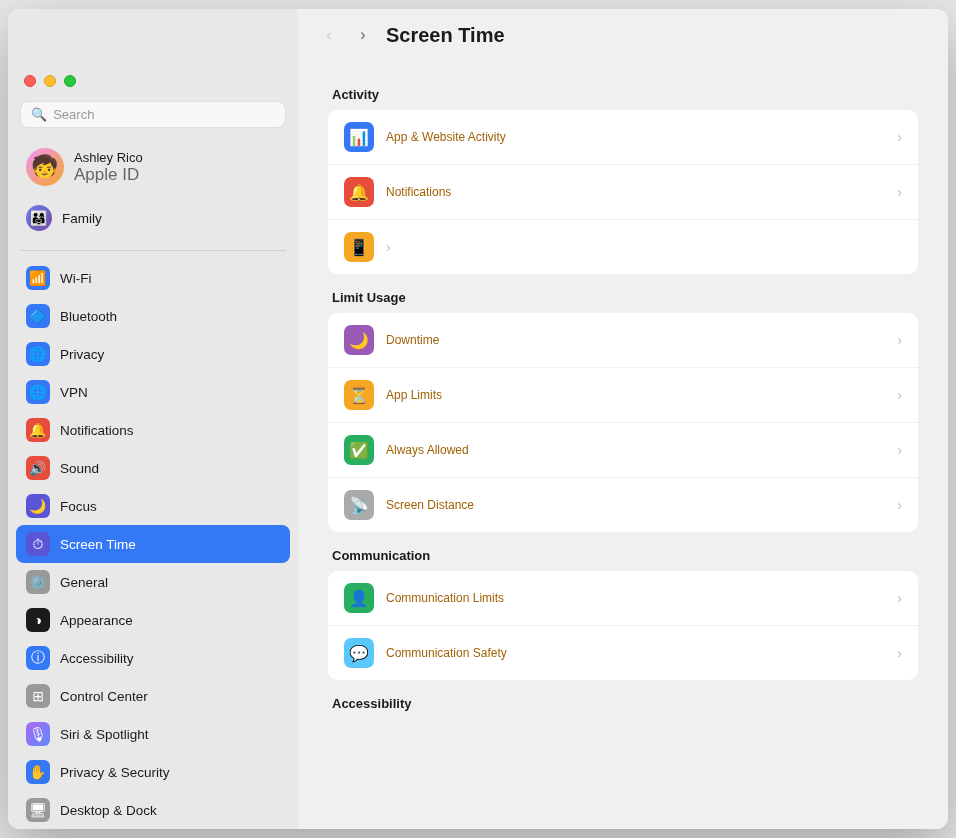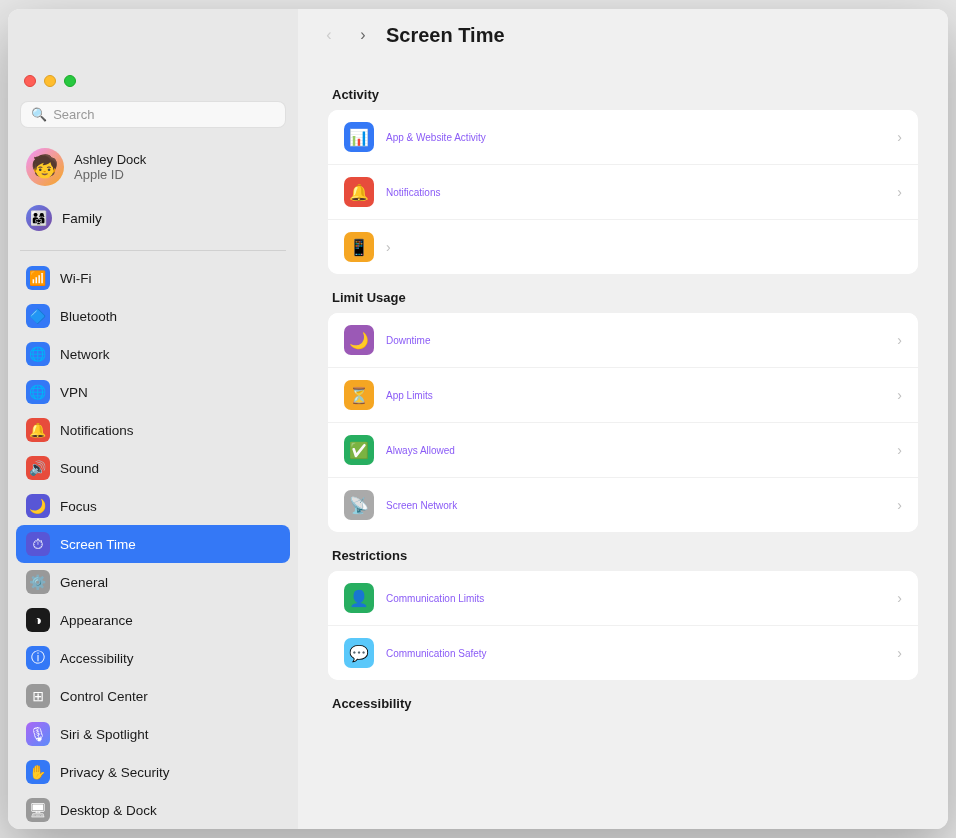--- a/index.html
+++ b/index.html
@@ -140,21 +140,21 @@
       background: linear-gradient(135deg, #f093fb, #f5a623);
       display: flex;
       align-items: center;
       justify-content: center;
       font-size: 20px;
       overflow: hidden;
     }
 
     .user-info { display: flex; flex-direction: column; }
     .user-name { font-size: 13px; font-weight: 500; color: #1a1a1a; }
-    .user-subtitle { font-size: 13px; color: #666; }
+    .user-subtitle { font-size: 17px; color: #666; }
 
     .family-item {
       display: flex;
       align-items: center;
       padding: 7px 10px;
       border-radius: 8px;
       cursor: pointer;
       gap: 10px;
       font-size: 13.5px;
       color: #1a1a1a;
@@ -264,22 +264,22 @@
     .ri-blue { background: #3478f6; }
     .ri-red { background: #e74c3c; }
     .ri-orange { background: #f5a623; }
     .ri-purple { background: #9b59b6; }
     .ri-green { background: #27ae60; }
     .ri-gray { background: #aaa; }
     .ri-lightblue { background: #5ac8fa; }
 
     .row-label {
       flex: 1;
-      font-size: 10px;
-      color: #8b5cf6;
+      font-size: 12px;
+      color: #a16207;
     }
 
     .row-chevron {
       color: #c0c0c0;
       font-size: 14px;
     }
 
     .sidebar-titlebar {
       height: 52px;
       display: flex;
@@ -303,21 +303,21 @@
     <div class="sidebar-search">
       <span class="search-icon-svg">🔍</span>
       <input type="text" placeholder="Search" style="">
     </div>
 
     <div class="user-profile">
       <div class="avatar">
         <span style="font-size:22px;">🧒</span>
       </div>
       <div class="user-info">
-        <span class="user-name">Ashley Dock</span>
+        <span class="user-name">Ashley Rico</span>
         <span class="user-subtitle">Apple ID</span>
       </div>
     </div>
 
     <div class="family-item">
       <div class="family-avatar">👨‍👩‍👧</div>
       <span class="item-label">Family</span>
     </div>
 
     <div class="sidebar-divider"></div>
@@ -326,21 +326,21 @@
     <div class="sidebar-item">
           <div class="item-icon icon-wifi">📶</div>
           <span class="item-label">Wi-Fi</span>
         </div>
         <div class="sidebar-item">
           <div class="item-icon icon-bluetooth">🔷</div>
           <span class="item-label">Bluetooth</span>
         </div>
         <div class="sidebar-item">
           <div class="item-icon icon-network">🌐</div>
-          <span class="item-label">Network</span>
+          <span class="item-label">Privacy</span>
         </div>
         <div class="sidebar-item">
           <div class="item-icon icon-vpn">🌐</div>
           <span class="item-label">VPN</span>
         </div>
         <div class="sidebar-item">
           <div class="item-icon icon-notifications">🔔</div>
           <span class="item-label">Notifications</span>
         </div>
         <div class="sidebar-item">
@@ -423,25 +423,25 @@
             <span class="row-label">App Limits</span>
             <span class="row-chevron">›</span>
           </div>
           <div class="list-row">
             <div class="row-icon ri-green">✅</div>
             <span class="row-label">Always Allowed</span>
             <span class="row-chevron">›</span>
           </div>
           <div class="list-row">
             <div class="row-icon ri-gray">📡</div>
-            <span class="row-label">Screen Network</span>
-            <span class="row-chevron">›</span>
-          </div>
-        </div>
-        <div class="section-header">Restrictions</div>
+            <span class="row-label">Screen Distance</span>
+            <span class="row-chevron">›</span>
+          </div>
+        </div>
+        <div class="section-header">Communication</div>
         <div class="list-group">
           <div class="list-row">
             <div class="row-icon ri-green">👤</div>
             <span class="row-label">Communication Limits</span>
             <span class="row-chevron">›</span>
           </div>
           <div class="list-row">
             <div class="row-icon ri-lightblue">💬</div>
             <span class="row-label">Communication Safety</span>
             <span class="row-chevron">›</span>

